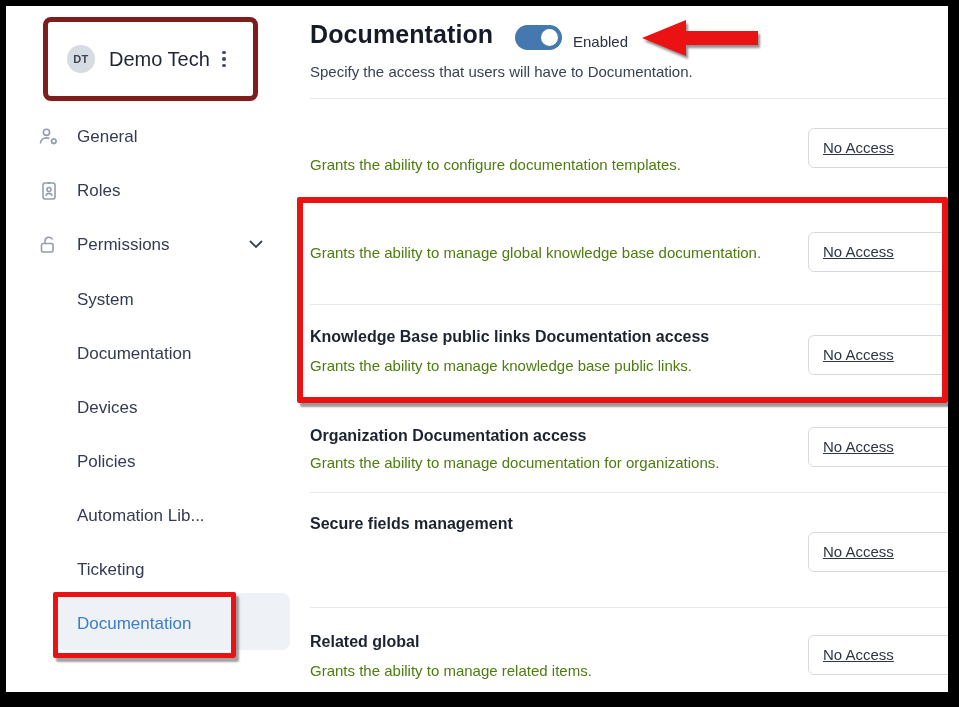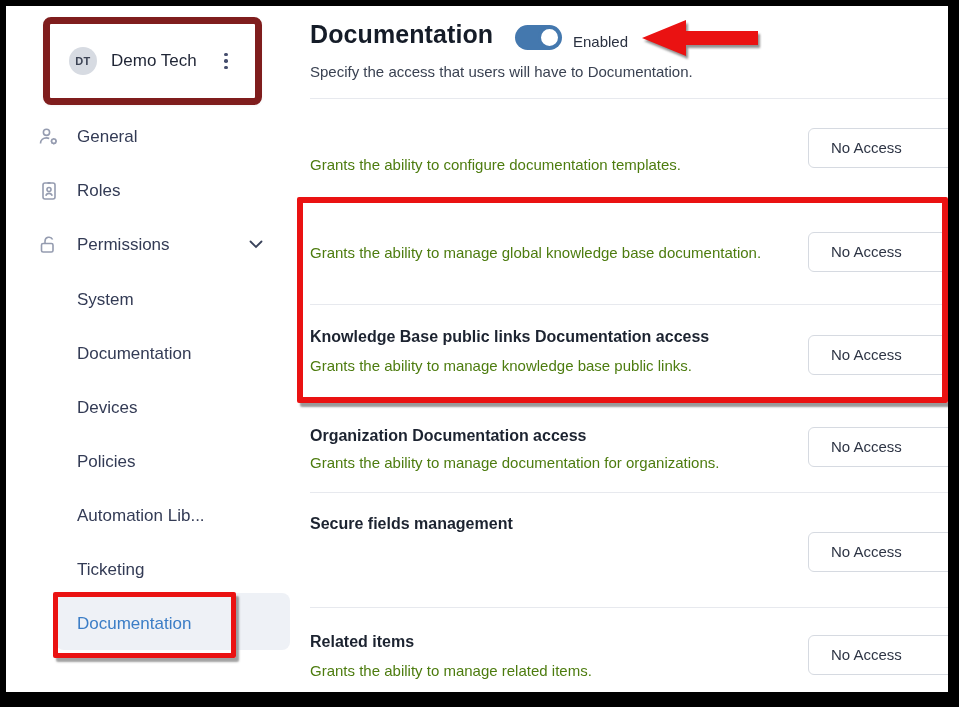--- a/index.html
+++ b/index.html
@@ -8,31 +8,31 @@
     font-family:"Liberation Sans","DejaVu Sans",sans-serif;
     -webkit-font-smoothing:antialiased;
   }
   .canvas{
     position:absolute;left:6px;top:6px;width:942px;height:686px;
     background:#ffffff;overflow:hidden;
   }
   
   .org-card{
     position:absolute;left:37px;top:11px;width:205px;height:74px;
-    background:#fff;border:7px solid #7f1d1d;border-radius:8px;
+    background:#fff;border:5px solid #7f1d1d;border-radius:8px;
     box-shadow:0 1px 3px rgba(20,25,40,.05);
   }
   .avatar{
     position:absolute;left:19px;top:23px;width:28px;height:28px;border-radius:50%;
     background:#d7dbe2;color:#3c4354;font-size:11px;font-weight:700;
     display:flex;align-items:center;justify-content:center;letter-spacing:.3px;
   }
   .org-name{
     position:absolute;left:61px;top:0;height:74px;display:flex;align-items:center;
-    font-size:17px;font-weight:500;color:#1f2535;
+    font-size:20px;font-weight:500;color:#1f2535;
   }
   .kebab{
     position:absolute;right:22px;top:24px;width:14px;height:26px;cursor:pointer;
     display:flex;flex-direction:column;align-items:center;justify-content:center;gap:3px;
   }
   .kebab i{width:3.5px;height:3.5px;border-radius:50%;background:#454d6d;display:block;}
   
   .side-item{
     position:absolute;left:0;width:290px;height:24px;
     display:flex;align-items:center;cursor:pointer;
@@ -72,21 +72,21 @@
   .divider{position:absolute;left:304px;width:638px;height:1px;background:#e7e9ee;}
   .perm-title{
     position:absolute;left:304px;font-size:16px;font-weight:600;color:#1c2330;white-space:nowrap;
   }
   .perm-desc{
     position:absolute;left:304px;font-size:15px;line-height:28px;color:#4d7c0f;max-width:455px;
   }
   .dropdown{
     position:absolute;left:802px;width:152px;height:40px;box-sizing:border-box;
     border:1px solid #d6dae1;border-radius:6px;background:#fff;cursor:pointer;
-    font-size:15px;color:#2e3545;line-height:38px;padding-left:22px;
+    font-size:15px;color:#2e3545;line-height:38px;padding-left:14px;text-decoration:underline;
   }
   
   .red-box-content{
     position:absolute;left:291px;top:191px;width:651px;height:206px;box-sizing:border-box;
     border:6px solid #ea1212;border-radius:2px;pointer-events:none;
     box-shadow:3px 4px 2px rgba(70,70,70,.55);
   }
   .red-box-sidebar{
     position:absolute;left:47px;top:586px;width:183px;height:66px;box-sizing:border-box;
     border:5px solid #ea1212;border-radius:2px;pointer-events:none;
@@ -200,20 +200,20 @@
   <div class="perm-desc" style="top:346px">Grants the ability to manage knowledge base public links.</div>
   <div class="dropdown" style="top:329px">No Access</div>
 
   <div class="perm-title" style="top:421px">Organization Documentation access</div>
   <div class="perm-desc" style="top:443px">Grants the ability to manage documentation for organizations.</div>
   <div class="dropdown" style="top:421px">No Access</div>
 
   <div class="perm-title" style="top:509px">Secure fields management</div>
   <div class="dropdown" style="top:526px">No Access</div>
 
-  <div class="perm-title" style="top:627px">Related items</div>
+  <div class="perm-title" style="top:627px">Related global</div>
   <div class="perm-desc" style="top:651px">Grants the ability to manage related items.</div>
   <div class="dropdown" style="top:629px">No Access</div>
 
   <div class="red-box-content"></div>
   <div class="red-box-sidebar"></div>
 
 </div>
 
 </body></html>

